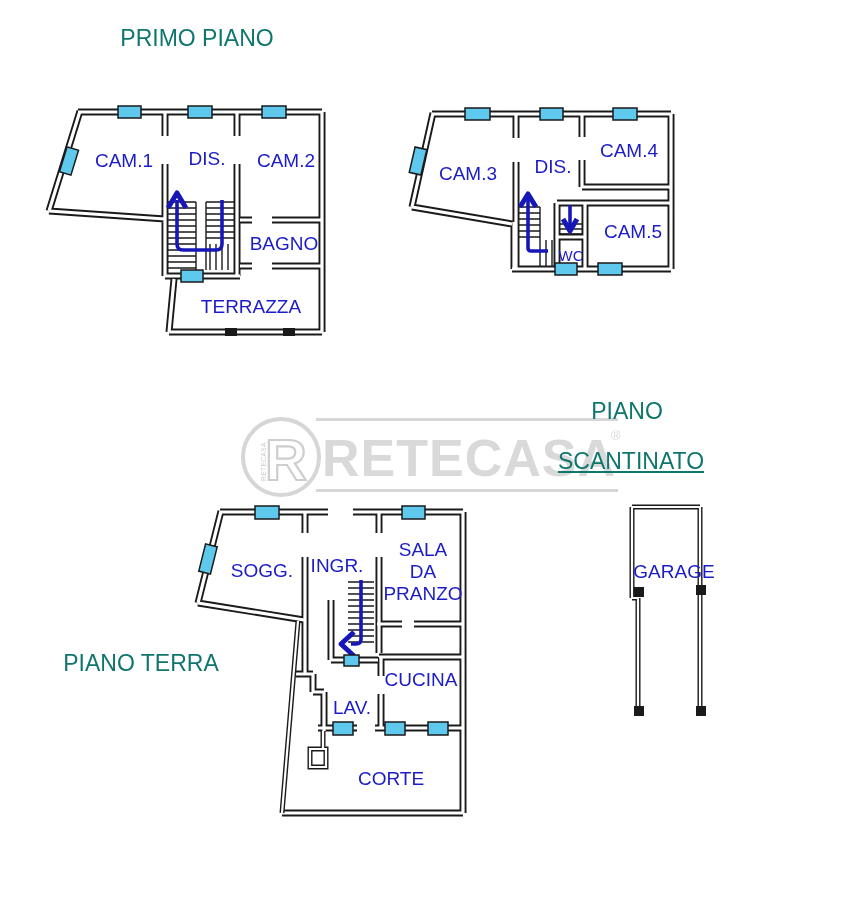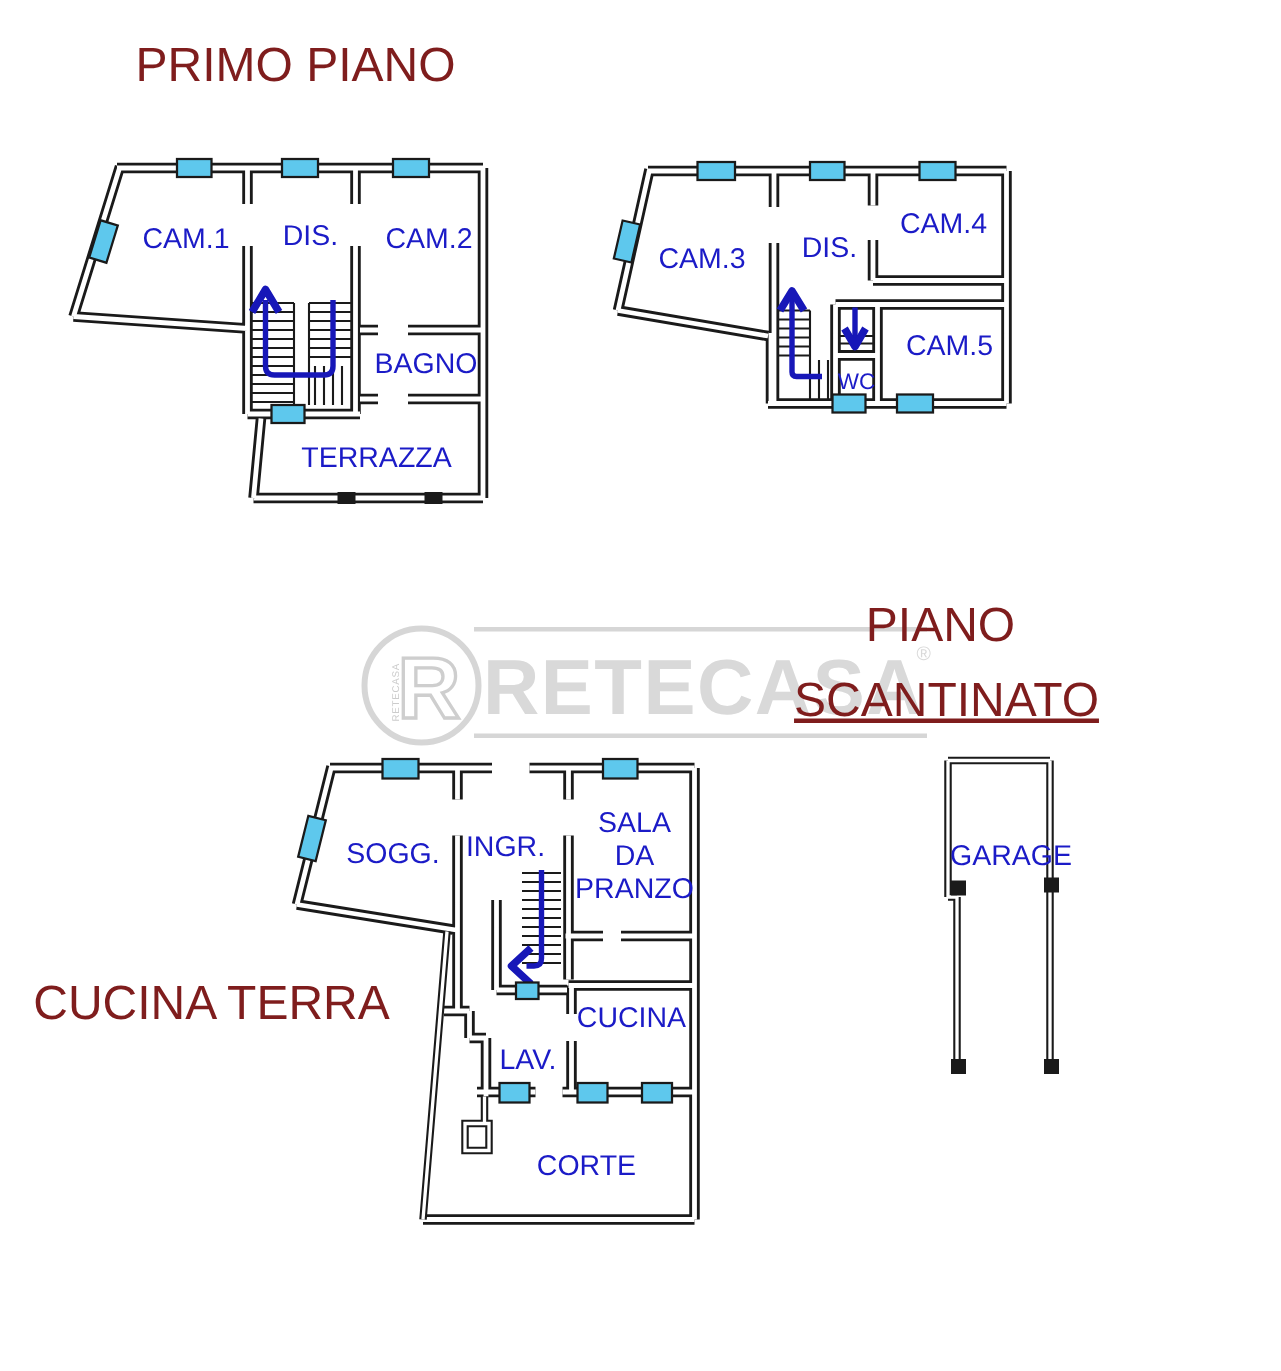--- a/index.html
+++ b/index.html
@@ -1,18 +1,18 @@
 <!DOCTYPE html>
 <html><head>
 <meta charset="utf-8">
 <style>
   html,body{margin:0;padding:0;background:#ffffff;}
   #canvas{position:relative;width:854px;height:914px;background:#ffffff;overflow:hidden;
           font-family:"Liberation Sans","DejaVu Sans",sans-serif;}
-  .title{position:absolute;transform:translateX(-50%);color:#7f1d1d;font-size:32px;
+  .title{position:absolute;transform:translateX(-50%);color:#0f766e;font-size:23px;
          white-space:nowrap;line-height:1;letter-spacing:0px;}
   svg{position:absolute;left:0;top:0;}
   .wb{stroke:#1a1a1a;stroke-width:7;fill:none;stroke-linejoin:miter;}
   .ww{stroke:#ffffff;stroke-width:3.2;fill:none;stroke-linejoin:miter;}
   .wb2{stroke:#1a1a1a;stroke-width:5;fill:none;}
   .ww2{stroke:#ffffff;stroke-width:2.2;fill:none;}
   .sl{stroke:#1a1a1a;stroke-width:1.4;fill:none;}
   .win{fill:#5ec8ed;stroke:#1a1a1a;stroke-width:1.5;}
   .ar{stroke:#1717b8;stroke-width:3.6;fill:none;stroke-linejoin:round;}
   .arh{stroke:#1717b8;stroke-width:5;fill:none;stroke-linejoin:round;}
@@ -174,15 +174,15 @@
     <rect class="blk" x="634" y="706" width="10" height="10"></rect>
     <rect class="blk" x="696" y="706" width="10" height="10"></rect>
     <text class="lbl" x="674" y="571">GARAGE</text>
   </g>
 
 </svg>
 
 <div class="title" style="left:197px;top:27px;">PRIMO PIANO</div>
 <div class="title" style="left:627px;top:400px;">PIANO</div>
 <div class="title" style="left:631px;top:450px;text-decoration:underline;">SCANTINATO</div>
-<div class="title" style="left:141px;top:652px;">CUCINA TERRA</div>
+<div class="title" style="left:141px;top:652px;">PIANO TERRA</div>
 
 </div>
 
 </body></html>

